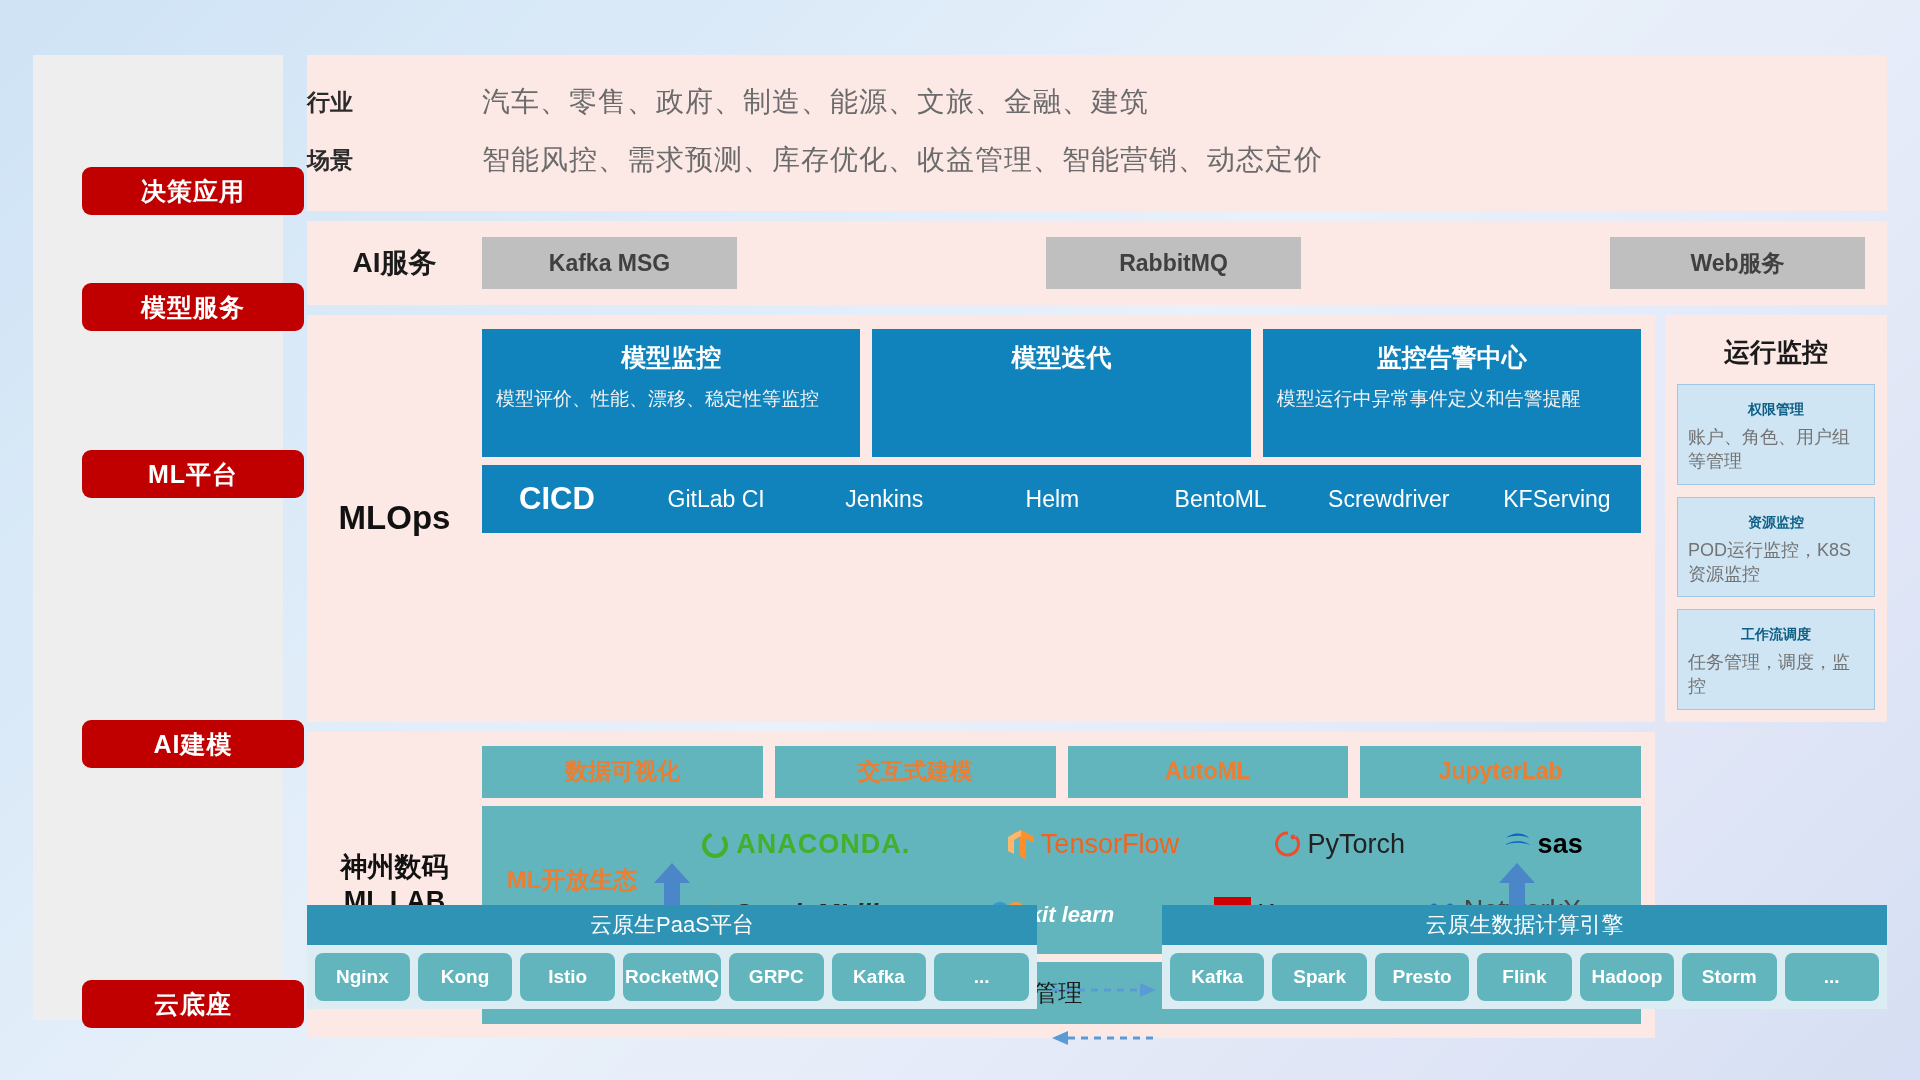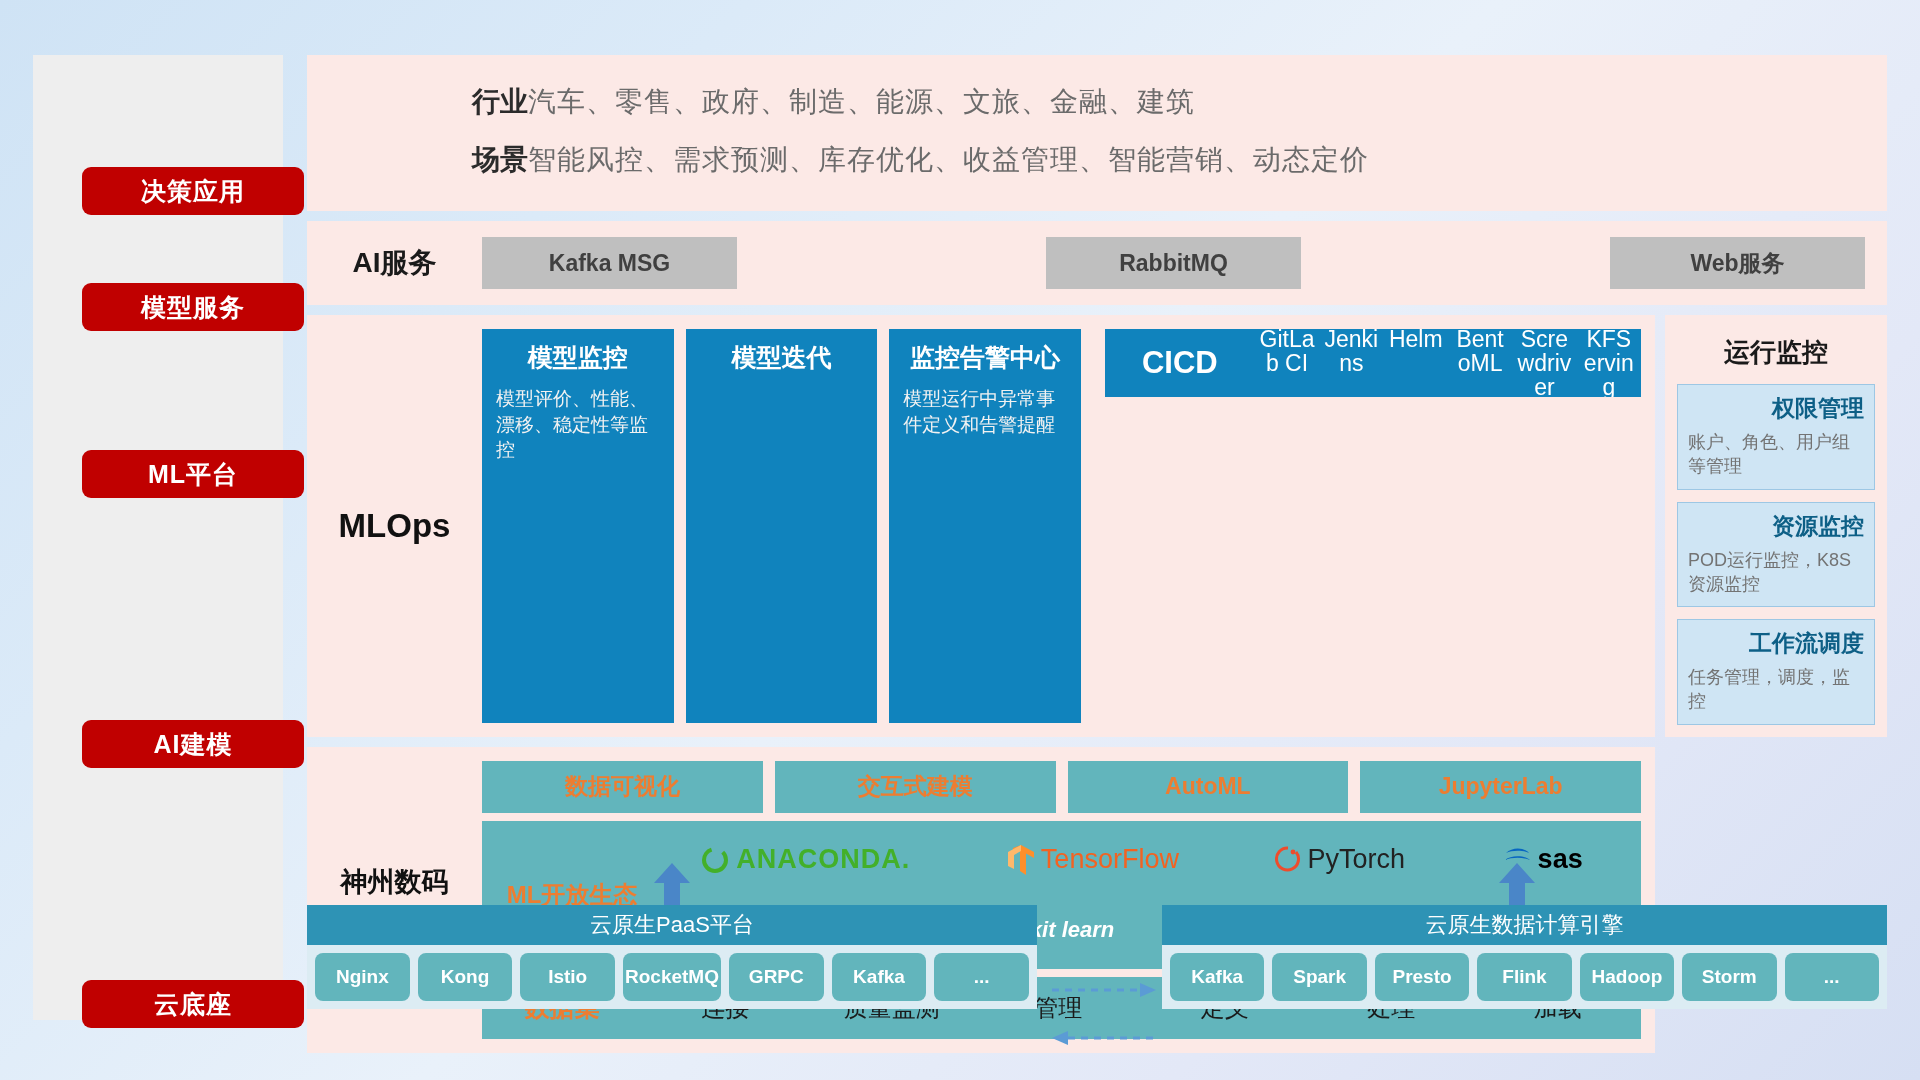--- a/index.html
+++ b/index.html
@@ -32,22 +32,22 @@
 
   
   .main { position:absolute; left:307px; top:55px; width:1580px; }
 
   .band { background:#fce9e6; margin-bottom:10px; }
 
   
   .row1 { display:flex; padding:18px 0 22px 0; }
   .r1line { display:flex; align-items:center; height:58px; }
   .r1key {
-    width:175px; text-align:right;
-    font-size:28px; font-weight:bold; color:#2b2b2b;margin-left:46px;
+    width:175px; text-align:left;
+    font-size:23px; font-weight:bold; color:#2b2b2b;
   }
   .r1val { font-size:28px; color:#6b6b6b; letter-spacing:1px; }
 
   
   .row2 { display:flex; align-items:center; padding:16px 22px 16px 0; }
   .row2 .key {
     width:175px; text-align:center;
     font-size:28px; font-weight:bold; color:#1a1a1a;
   }
   .svc-wrap { flex:1; display:flex; gap:0; justify-content:space-between; }
@@ -57,21 +57,21 @@
     font-size:23px; font-weight:bold; color:#404040;
   }
 
   
   .r3wrap { display:flex; gap:10px; margin-bottom:10px; }
   .r3left { flex:1; background:#fce9e6; display:flex; padding:14px 14px 14px 0; }
   .r3left .key {
     width:175px; display:flex; align-items:center; justify-content:center;
     font-size:33px; font-weight:bold; color:#111;
   }
-  .r3body { flex:1; display:flex; gap:24px; }
+  .r3body { flex:1; display:flex; flex-direction:column; gap:8px; }
   .mlops-cards { display:flex; gap:12px; }
   .mcard {
     flex:1; background:#1083bd; color:#fff; padding:12px 14px 14px 14px;
     min-height:128px;
   }
   .mcard h4 { font-size:25px; text-align:center; margin-bottom:12px; font-weight:bold; }
   .mcard p { font-size:19px; line-height:1.35; color:#f2f2f2; }
   .cicd {
     background:#1083bd; color:#fff; height:68px;
     display:flex; align-items:center; overflow:hidden;
@@ -91,21 +91,21 @@
     display:flex; flex-direction:column;
   }
   .rpanel h3 {
     font-size:26px; font-weight:bold; color:#1a1a1a;
     text-align:center; margin:8px 0 14px 0;
   }
   .rcard {
     background:#cfe5f4; border:1px solid #9dc7e4;
     padding:8px 10px 10px 10px; margin-bottom:12px;
   }
-  .rcard h5 { font-size:23px; color:#0d5f86; font-weight:bold; text-align:right; margin-bottom:6px; }
+  .rcard h5 { font-size:14px; color:#0d5f86; font-weight:bold; text-align:center; margin-bottom:6px;margin-top:8px; }
   .rcard p { font-size:18px; color:#737373; line-height:1.35; }
 
   
   .r4wrap { display:flex; gap:10px; }
   .r4left { flex:1; background:#fce9e6; display:flex; padding:14px 14px 14px 0; }
   .r4left .key {
     width:175px; display:flex; flex-direction:column;
     align-items:center; justify-content:center;
     font-size:27px; font-weight:bold; color:#111; line-height:1.25; text-align:center;
   }

